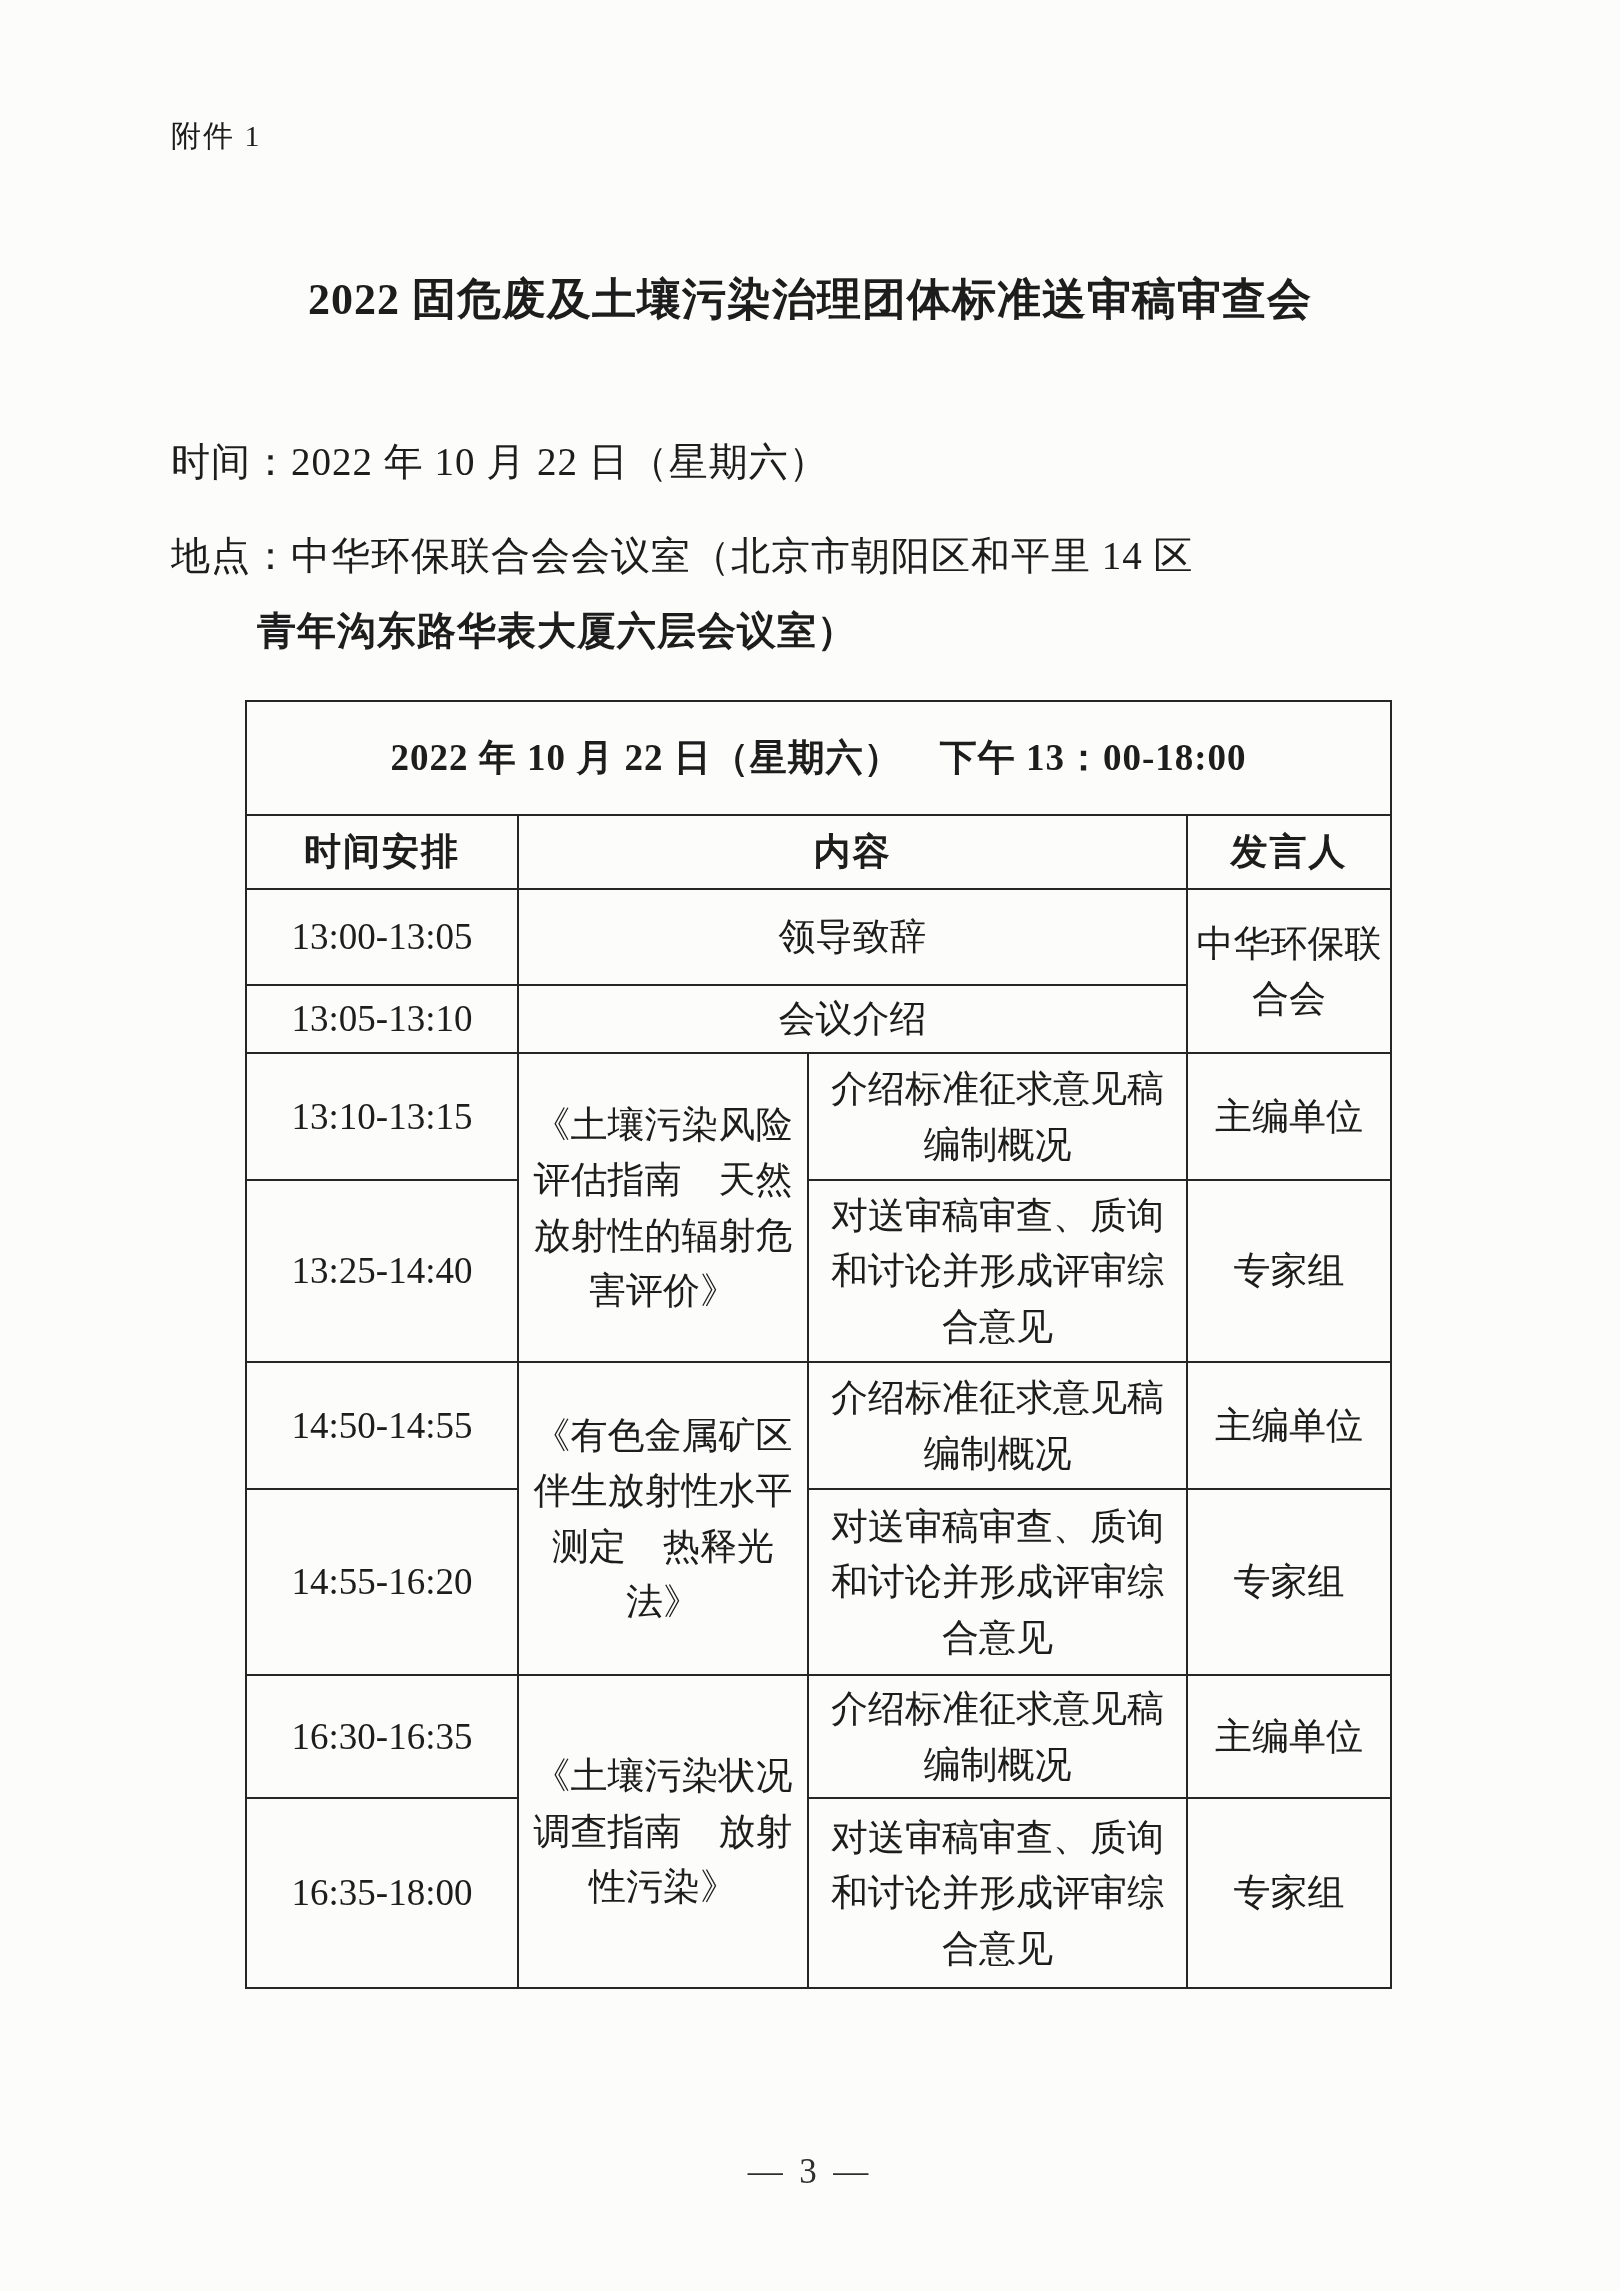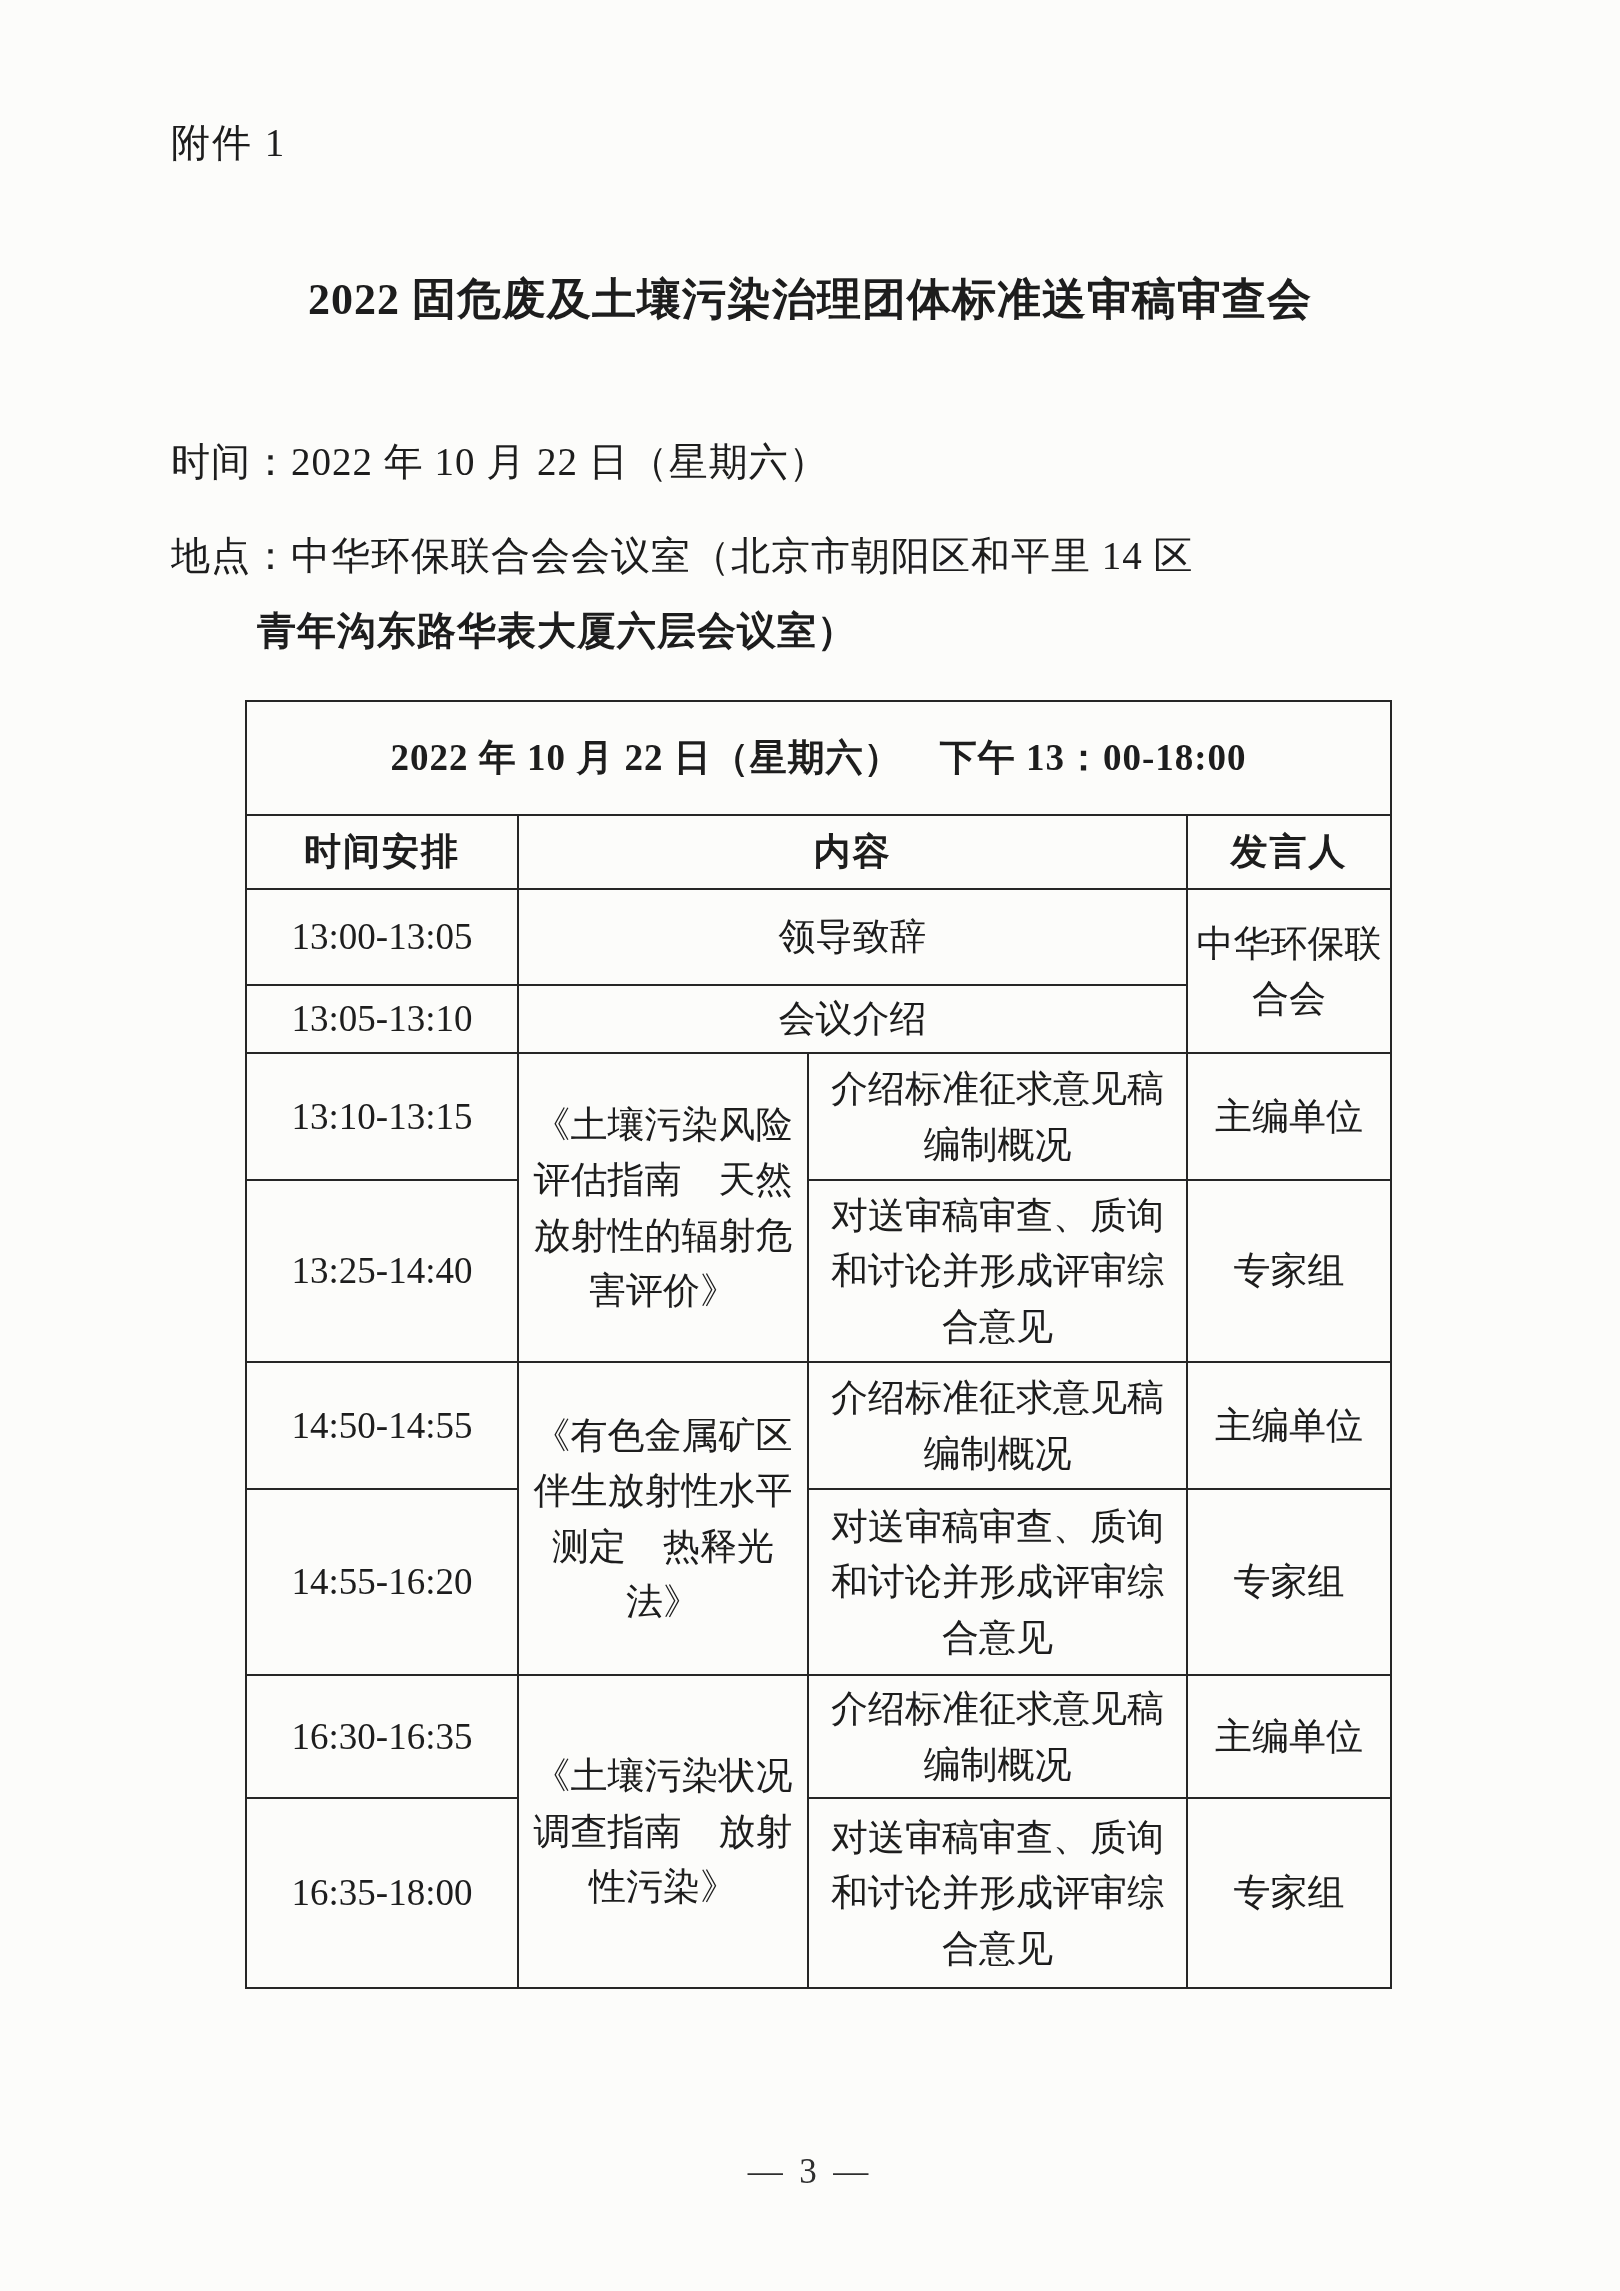--- a/index.html
+++ b/index.html
@@ -7,21 +7,21 @@
     position:relative;
     width:1620px;height:2292px;
     margin:0 auto;
     background:#fcfcfa;
     overflow:hidden;
     font-family:"Liberation Serif","DejaVu Serif",serif;
     color:#1d1d1d;
   }
   .attachment{
     position:absolute;left:171px;top:116px;
-    font-size:39px;letter-spacing:2px;
+    font-size:30px;letter-spacing:2px;
   }
   .doc-title{
     position:absolute;left:0;right:0;top:267px;
     text-align:center;font-weight:bold;
     font-size:44px;line-height:65px;letter-spacing:1px;
   }
   .meta-line{
     position:absolute;left:171px;
     font-size:39px;letter-spacing:1px;white-space:pre;
   }

